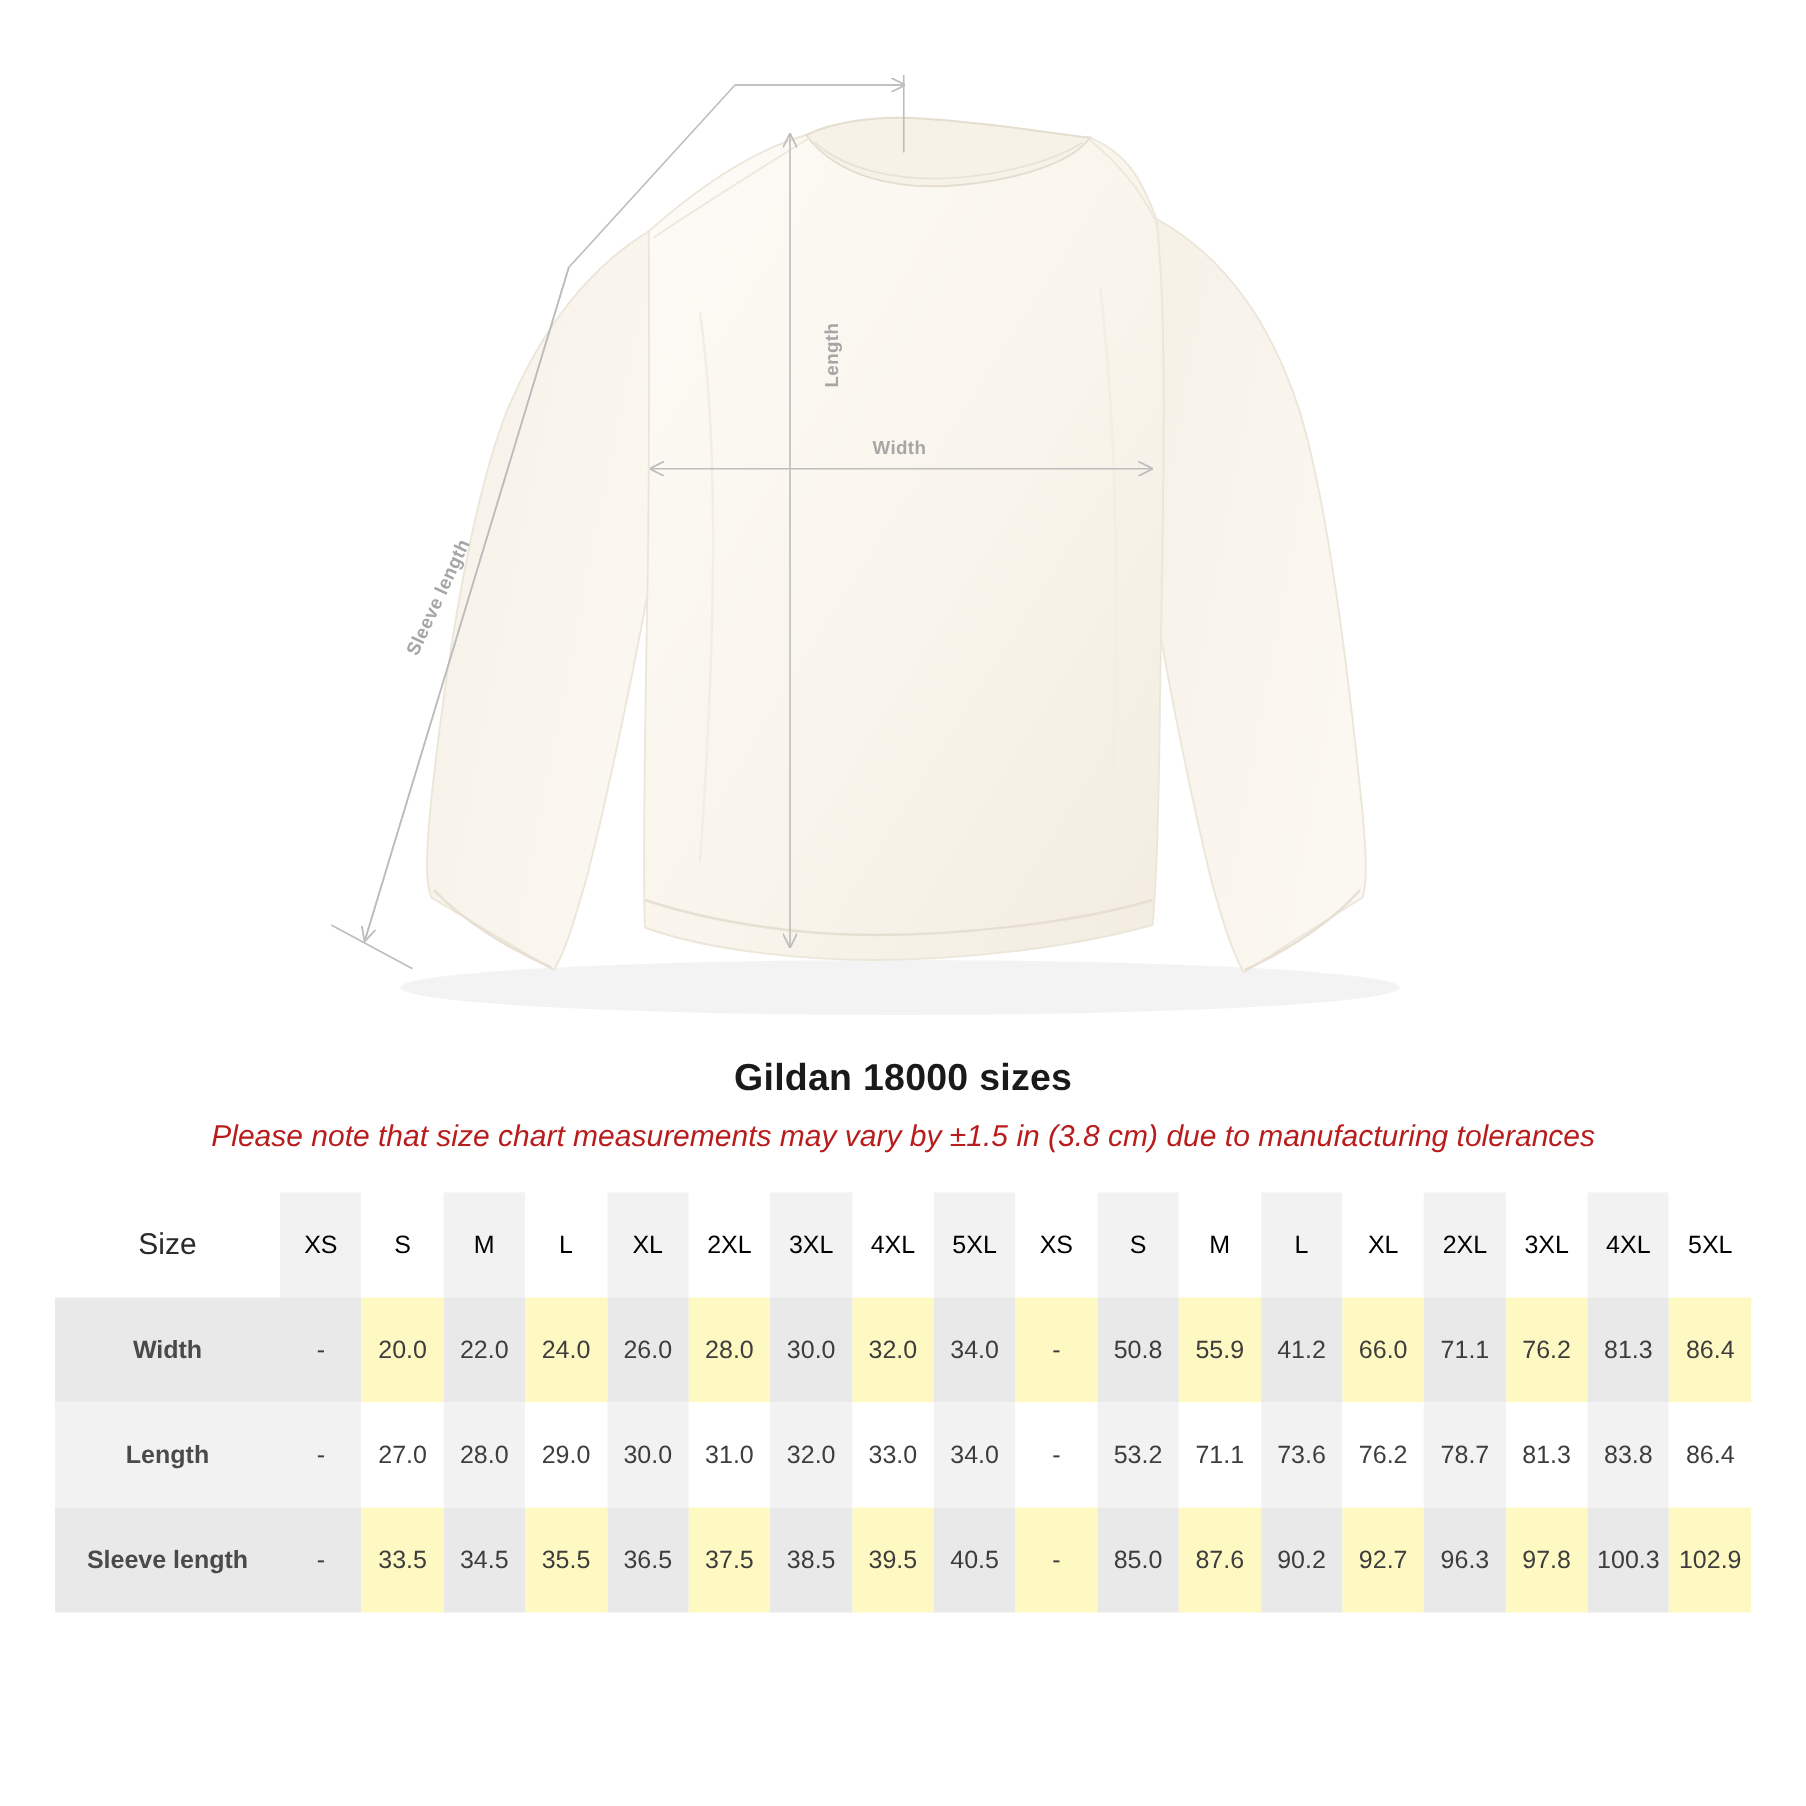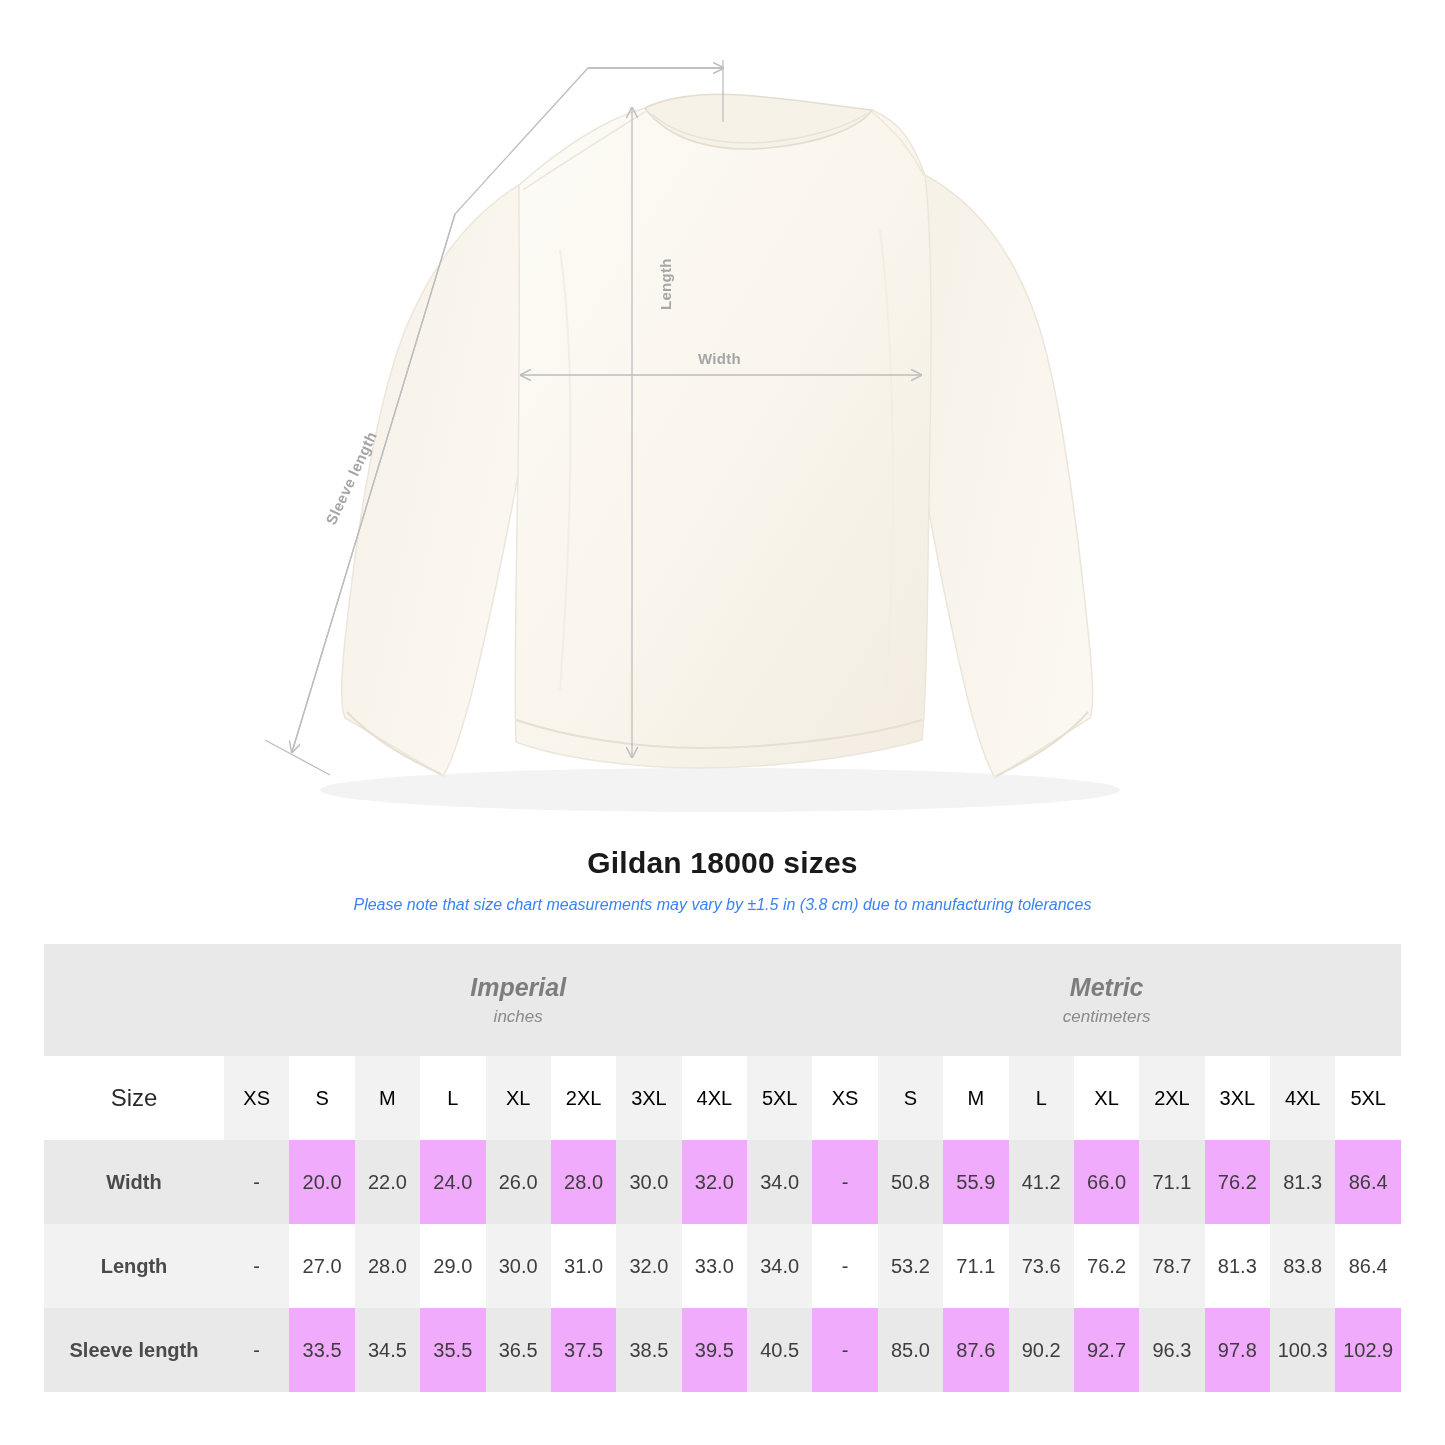--- a/index.html
+++ b/index.html
@@ -55,23 +55,23 @@
     margin-top: 16px;
   }
   .chart-title {
     font-size: 30px;
     font-weight: bold;
     color: #1a1a1a;
     letter-spacing: 0.2px;
   }
   .chart-note {
     margin-top: 16px;
-    font-size: 16px;
+    font-size: 24px;
     font-style: italic;
-    color: #3b82f6;
+    color: #b91c1c;
   }
 
   
   .table-wrap {
     margin: 30px 44px 0 44px;
     width: 1357px;
   }
   table.size-table {
     border-collapse: collapse;
     width: 100%;
@@ -118,21 +118,21 @@
     font-size: 20px;
     color: #3d3d3d;
   }
   .data-row td.rowlabel {
     font-weight: bold;
     color: #4a4a4a;
     font-size: 20px;
   }
   .row-a td { background: #ffffff; }
   .row-a td.shaded { background: #f2f2f2; }
-  .row-b td { background: #f0abfc; }
+  .row-b td { background: #fef9c3; }
   .row-b td.shaded { background: #e9e9e9; }
   .rowlabel { width: 180px; }
 </style>
 </head>
 <body>
 
 <div class="page">
 
   <div class="illustration">
     <svg class="sweatshirt-svg" width="1445" height="830" viewBox="0 0 1445 830">
@@ -206,31 +206,20 @@
   </div>
 
   <div class="table-wrap">
     <table class="size-table">
       <colgroup>
         <col class="rowlabel">
         <col span="9">
         <col span="9">
       </colgroup>
       <tbody>
-        <tr class="unit-header">
-          <td></td>
-          <td colspan="9">
-            <div class="unit-name">Imperial</div>
-            <div class="unit-sub">inches</div>
-          </td>
-          <td colspan="9">
-            <div class="unit-name">Metric</div>
-            <div class="unit-sub">centimeters</div>
-          </td>
-        </tr>
 
         <tr class="col-head">
           <td class="rowlabel">Size</td>
           <td class="shaded">XS</td>
           <td>S</td>
           <td class="shaded">M</td>
           <td>L</td>
           <td class="shaded">XL</td>
           <td>2XL</td>
           <td class="shaded">3XL</td>

